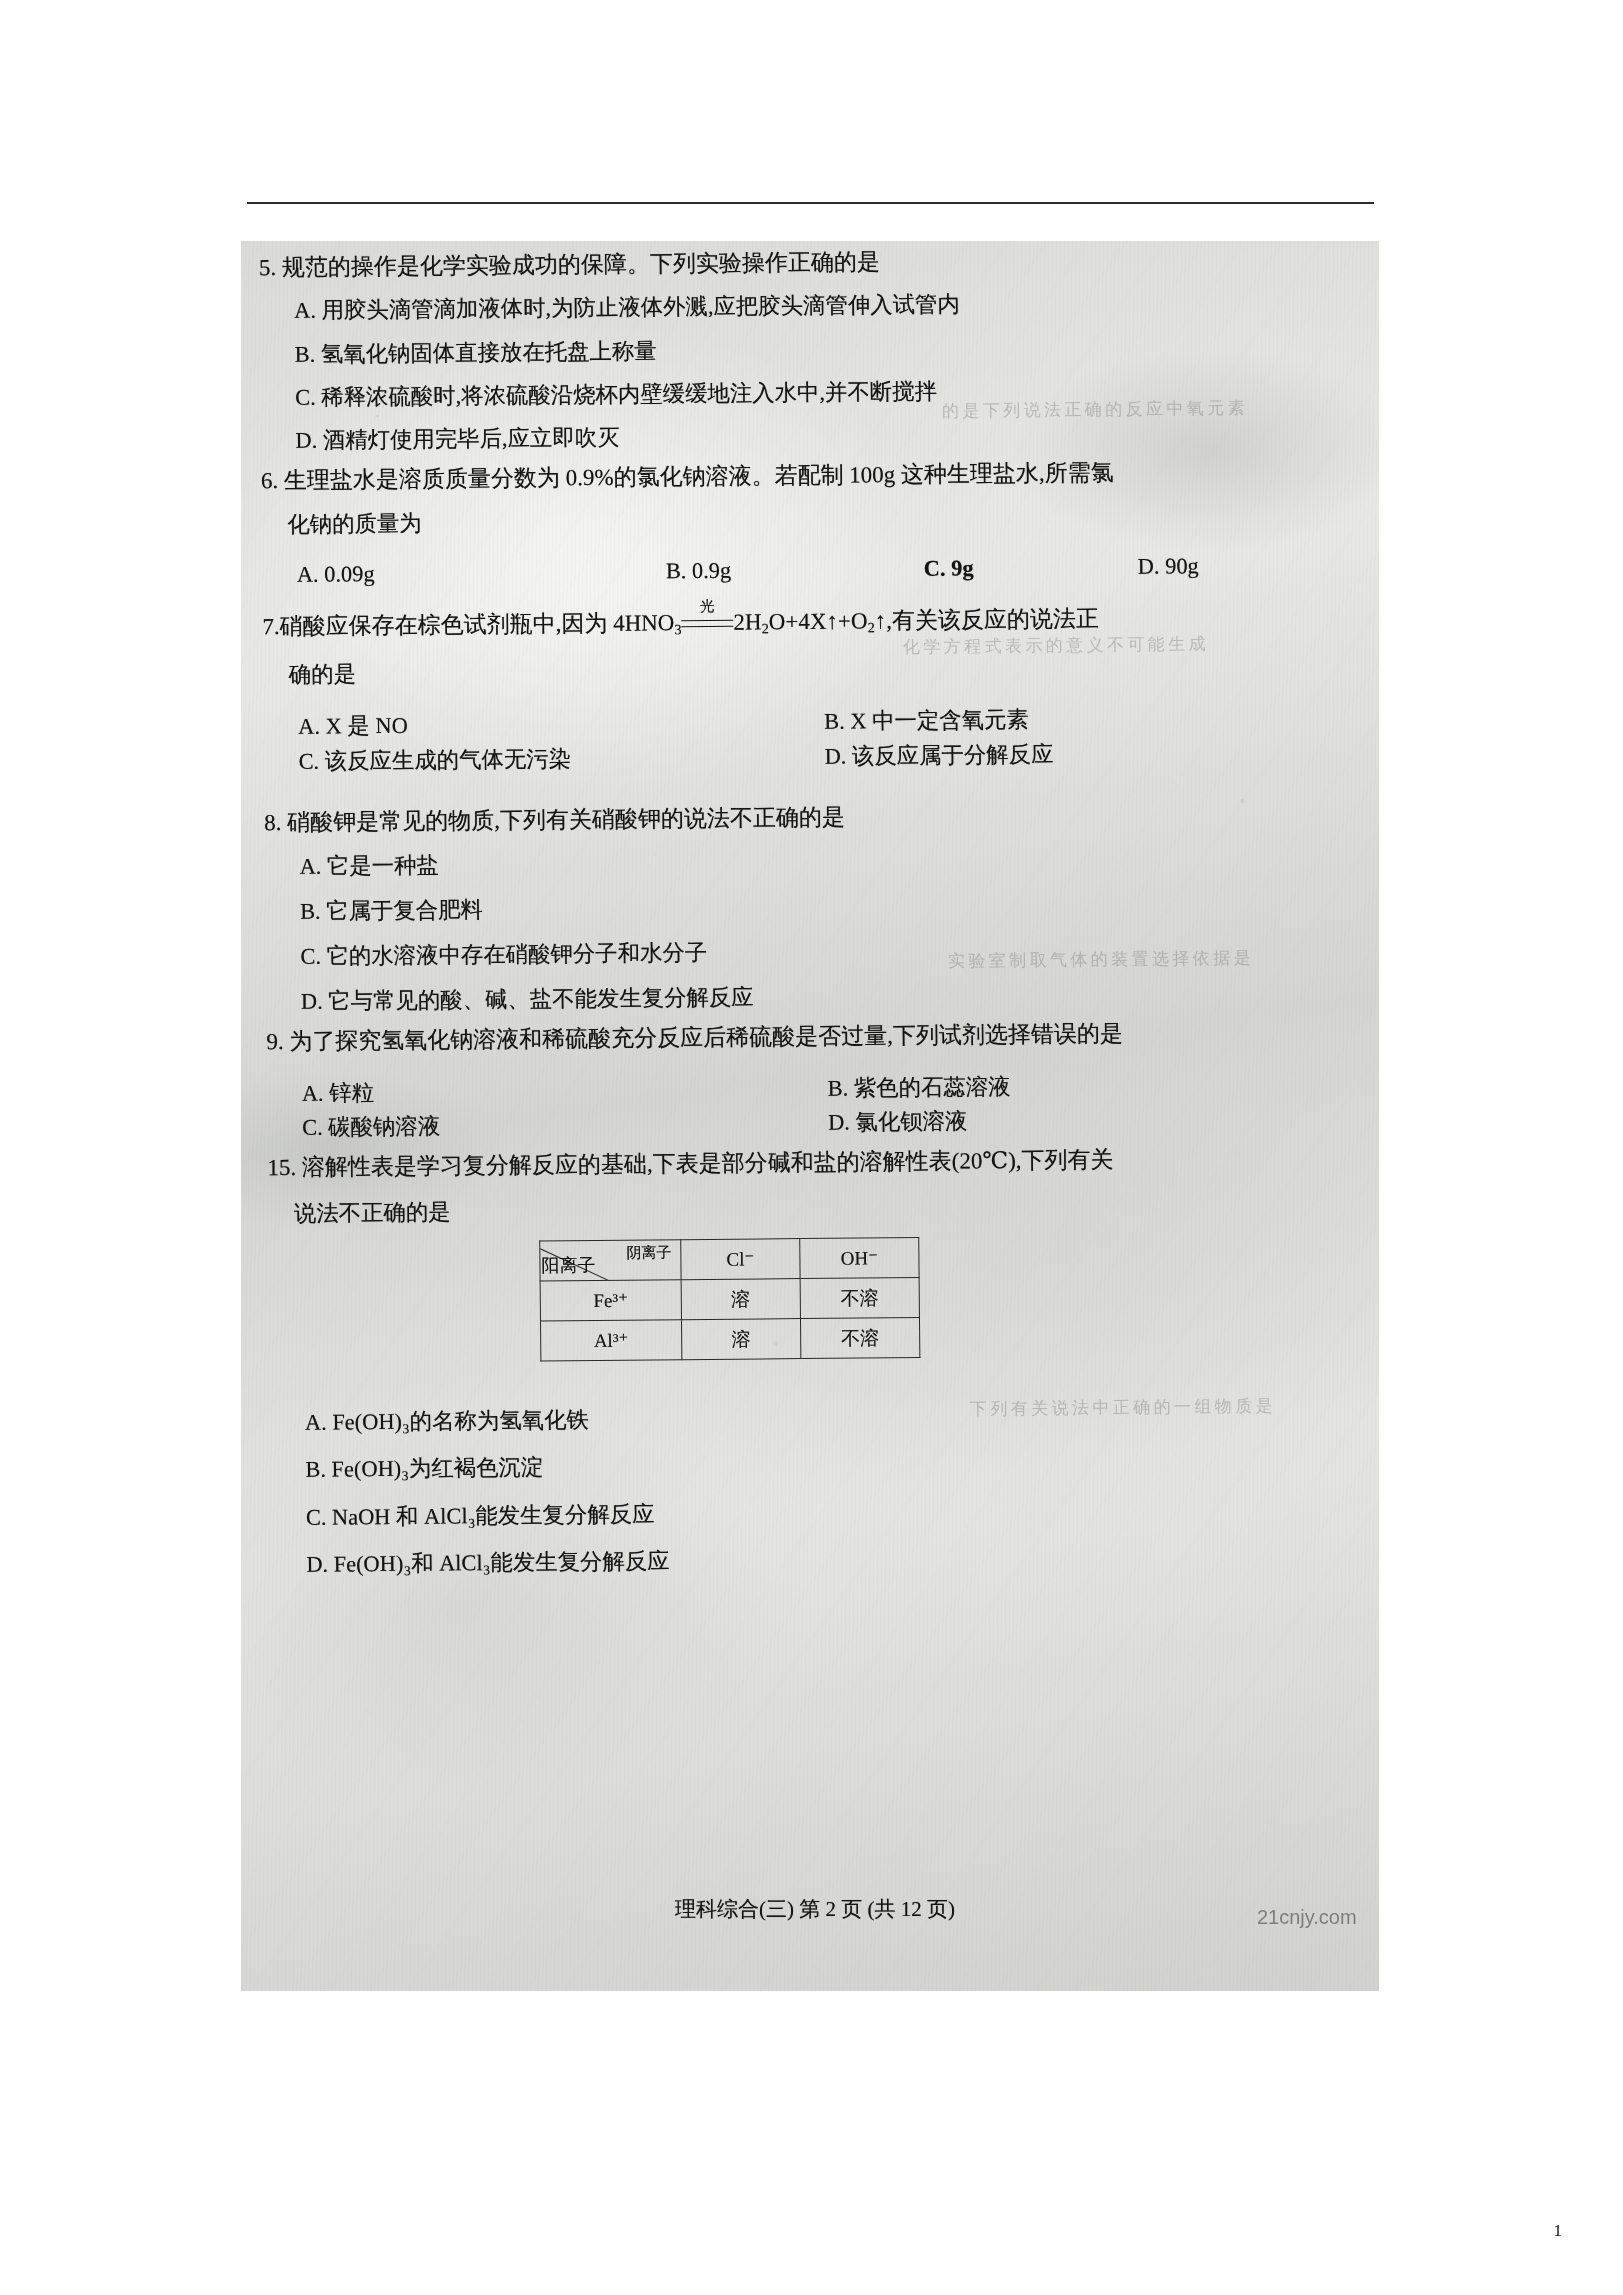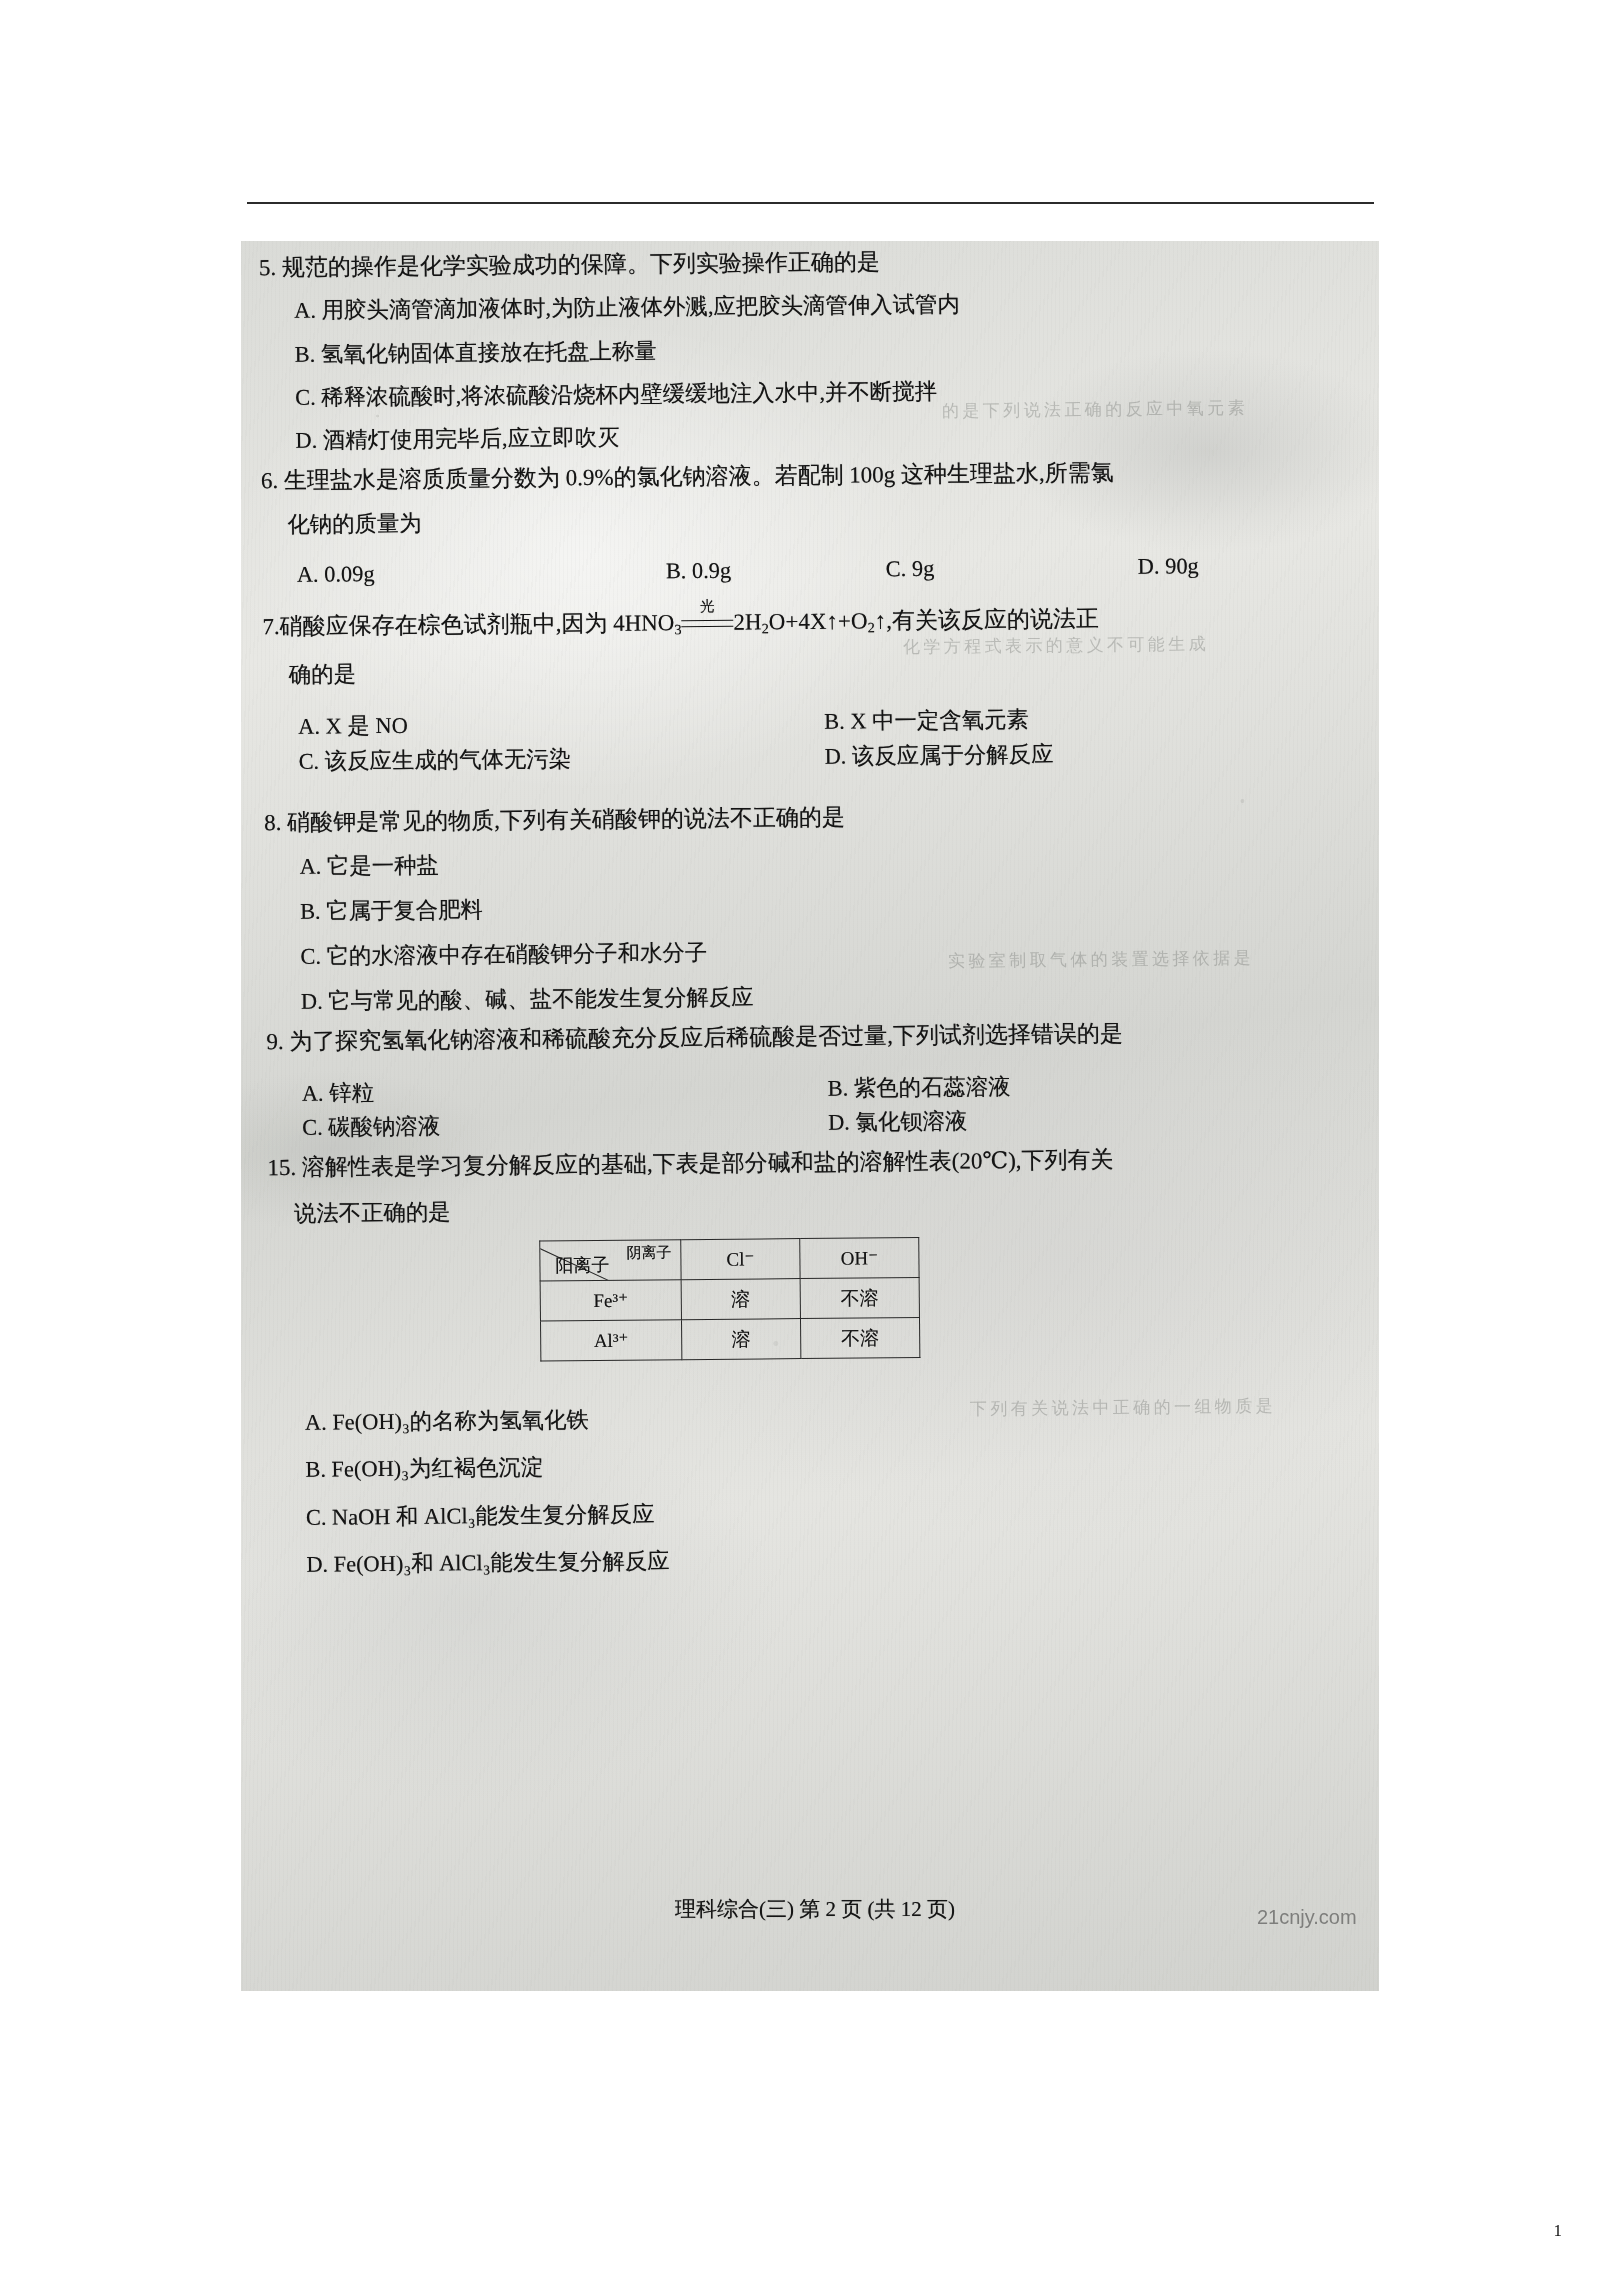--- a/index.html
+++ b/index.html
@@ -100,21 +100,21 @@
   }
   .opt {
     position: absolute;
     font-size: 22.4px;
     white-space: nowrap;
     color: #161616;
     text-shadow: 0 0 0.7px rgba(0,0,0,0.5);
   }
   .oA { left: 35px; }
   .oB { left: 404px; }
-  .oC { left: 624px; }
+  .oC { left: 662px; font-weight: bold; }
   .oD { left: 876px; }
   .oB2 { left: 561px; }
   .oD2 { left: 561px; }
 
   sub { font-size: 0.62em; vertical-align: -0.28em; }
 
   
   .rxn {
     display: inline-block;
     position: relative;
@@ -181,21 +181,21 @@
     transform-origin: left top;
   }
   .corner-cell .anion {
     position: absolute;
     right: 9px;
     top: 3.4px;
     font-size: 15px;
   }
   .corner-cell .cation {
     position: absolute;
-    left: 15px;
+    left: 1px;
     bottom: 3.4px;
     font-size: 18px;
   }
 
   
   .footer {
     position: absolute;
     left: 426px;
     top: 1654px;
     font-size: 21px;

